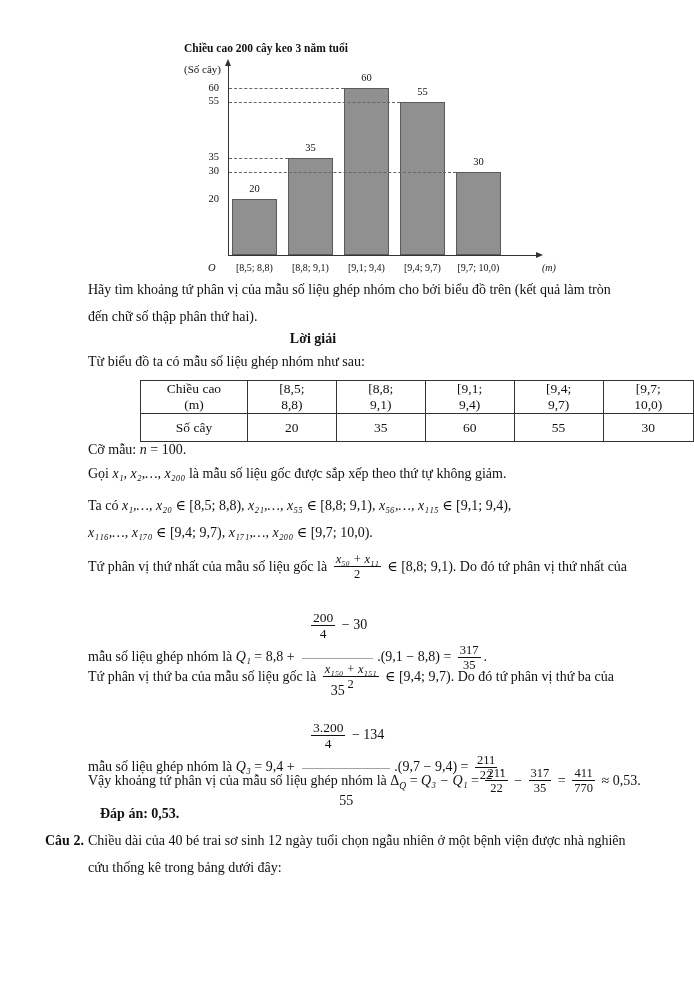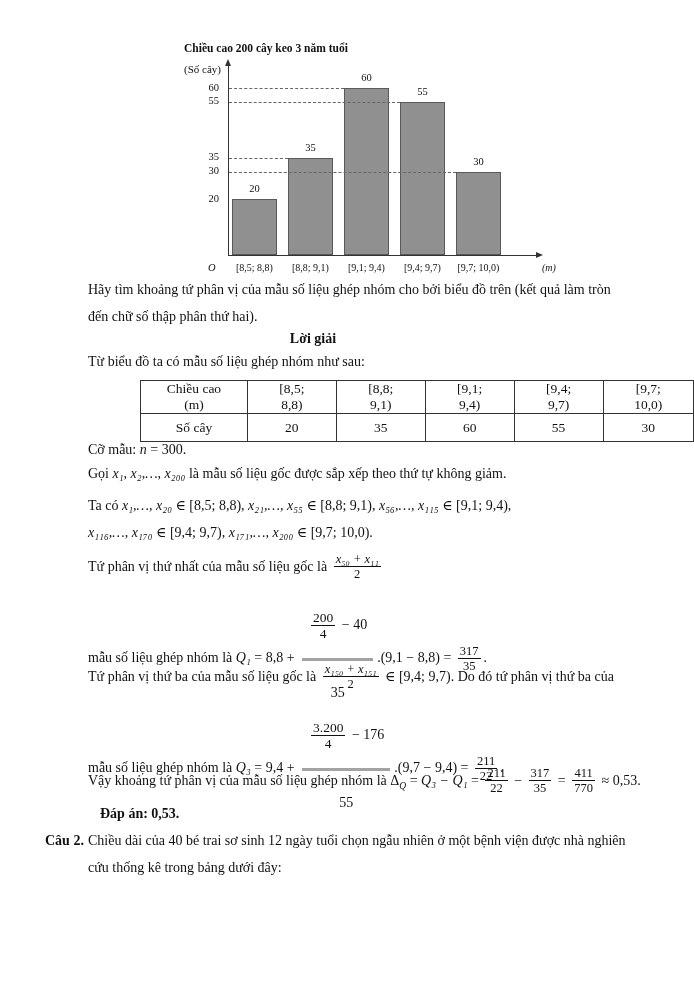--- a/index.html
+++ b/index.html
@@ -14,21 +14,21 @@
   .center{left:0;width:626px;text-align:center;}
   .it{font-style:italic;}
   .subit{font-style:italic;font-size:9.5px;vertical-align:sub;}
   
   .fr{display:inline-block;vertical-align:middle;text-align:center;
       line-height:1.12;font-size:12.5px;margin:0 3px;position:relative;top:-1px;}
   .fr .n{display:block;padding:0 2px;border-bottom:1px solid #111;}
   .fr .d{display:block;padding:0 2px;}
   
   .frbig{display:inline-block;vertical-align:middle;text-align:center;margin:0 4px;}
-  .frbig>.n{display:block;border-bottom:3px solid #a3a3a3;padding:0 6px 2px 6px;}
+  .frbig>.n{display:block;border-bottom:1px solid #a3a3a3;padding:0 6px 2px 6px;}
   .frbig>.d{display:block;padding-top:1px;}
   .frbig .fr{top:0;font-size:13.5px;}
   
   table.datatable{border-collapse:collapse;font-size:13.5px;}
   table.datatable td{border:1px solid #333;text-align:center;height:27px;padding:0 20px;}
   table.datatable td.c0{width:100px;}
   table.datatable td.cx{width:71px;}
   
   #chart{font-size:10.5px;}
   #chart div{position:absolute;white-space:nowrap;}
@@ -92,39 +92,39 @@
     <td class="c0">Số cây</td>
     <td class="cx">20</td>
     <td class="cx">35</td>
     <td class="cx">60</td>
     <td class="cx">55</td>
     <td class="cx">30</td>
   </tr>
 </tbody>
   </table>
 
-<div class="line" style="top:442px"><span>Cỡ mẫu: </span><span class="it">n</span><span> = 300.</span></div>
+<div class="line" style="top:442px"><span>Cỡ mẫu: </span><span class="it">n</span><span> = 100.</span></div>
 <div class="line" style="top:466px"><span>Gọi </span><span class="it">x₁, x₂,…, x₂₀₀</span><span> là mẫu số liệu gốc được sắp xếp theo thứ tự không giảm.</span></div>
 <div class="line" style="top:497px"><span>Ta có </span><span class="it">x₁,…, x₂₀</span><span> ∈ [8,5; 8,8), </span><span class="it">x₂₁,…, x₅₅</span><span> ∈ [8,8; 9,1), </span><span class="it">x₅₆,…, x₁₁₅</span><span> ∈ [9,1; 9,4),</span></div>
 <div class="line" style="top:524px"><span class="it">x₁₁₆,…, x₁₇₀</span><span> ∈ [9,4; 9,7), </span><span class="it">x₁₇₁,…, x₂₀₀</span><span> ∈ [9,7; 10,0).</span></div>
 
 <div class="line" style="top:549px;height:36px;line-height:36px">
-  <span>Tứ phân vị thứ nhất của mẫu số liệu gốc là </span><span class="fr it"><span class="n">x₅₀ + x₁₁</span><span class="d" style="font-style:normal">2</span></span>
+  <span>Tứ phân vị thứ nhất của mẫu số liệu gốc là </span><span class="fr it"><span class="n">x₅₀ + x₁₁</span><span class="d" style="font-style:normal">2</span></span><span> ∈ [8,8; 9,1). Do đó tứ phân vị thứ nhất của</span>
 </div>
 
 <div class="line" style="top:594px;height:62px;line-height:62px">
-  <span>mẫu số liệu ghép nhóm là </span><span><span class="it">Q₁</span><span> = 8,8 + </span></span><span class="frbig"><span class="n"><span class="fr"><span class="n">200</span><span class="d">4</span></span><span> − 40</span></span><span class="d">35</span></span><span>.(9,1 − 8,8) = </span><span class="fr"><span class="n">317</span><span class="d">35</span></span><span>.</span>
+  <span>mẫu số liệu ghép nhóm là </span><span><span class="it">Q₁</span><span> = 8,8 + </span></span><span class="frbig"><span class="n"><span class="fr"><span class="n">200</span><span class="d">4</span></span><span> − 30</span></span><span class="d">35</span></span><span>.(9,1 − 8,8) = </span><span class="fr"><span class="n">317</span><span class="d">35</span></span><span>.</span>
 </div>
 
 <div class="line" style="top:659px;height:36px;line-height:36px">
   <span>Tứ phân vị thứ ba của mẫu số liệu gốc là </span><span class="fr it"><span class="n">x₁₅₀ + x₁₅₁</span><span class="d" style="font-style:normal">2</span></span><span> ∈ [9,4; 9,7). Do đó tứ phân vị thứ ba của</span>
 </div>
 
 <div class="line" style="top:704px;height:62px;line-height:62px">
-  <span>mẫu số liệu ghép nhóm là </span><span><span class="it">Q₃</span><span> = 9,4 + </span></span><span class="frbig"><span class="n"><span class="fr"><span class="n">3.200</span><span class="d">4</span></span><span> − 176</span></span><span class="d">55</span></span><span>.(9,7 − 9,4) = </span><span class="fr"><span class="n">211</span><span class="d">22</span></span><span>.</span>
+  <span>mẫu số liệu ghép nhóm là </span><span><span class="it">Q₃</span><span> = 9,4 + </span></span><span class="frbig"><span class="n"><span class="fr"><span class="n">3.200</span><span class="d">4</span></span><span> − 134</span></span><span class="d">55</span></span><span>.(9,7 − 9,4) = </span><span class="fr"><span class="n">211</span><span class="d">22</span></span><span>.</span>
 </div>
 
 <div class="line" style="top:762px;height:38px;line-height:38px">
   <span><span>Vậy khoảng tứ phân vị của mẫu số liệu ghép nhóm là Δ</span><span class="subit">Q</span><span> = </span><span class="it">Q₃ − Q₁</span><span> = </span></span><span class="fr"><span class="n">211</span><span class="d">22</span></span><span> − </span><span class="fr"><span class="n">317</span><span class="d">35</span></span><span> = </span><span class="fr"><span class="n">411</span><span class="d">770</span></span><span> ≈ 0,53.</span>
 </div>
 
 <div class="line bold" style="top:806px;left:100px">Đáp án: 0,53.</div>
 
 <div class="line bold" style="top:833px;left:45px">Câu 2.</div>
 <div class="line" style="top:833px">Chiều dài của 40 bé trai sơ sinh 12 ngày tuổi chọn ngẫu nhiên ở một bệnh viện được nhà nghiên</div>

